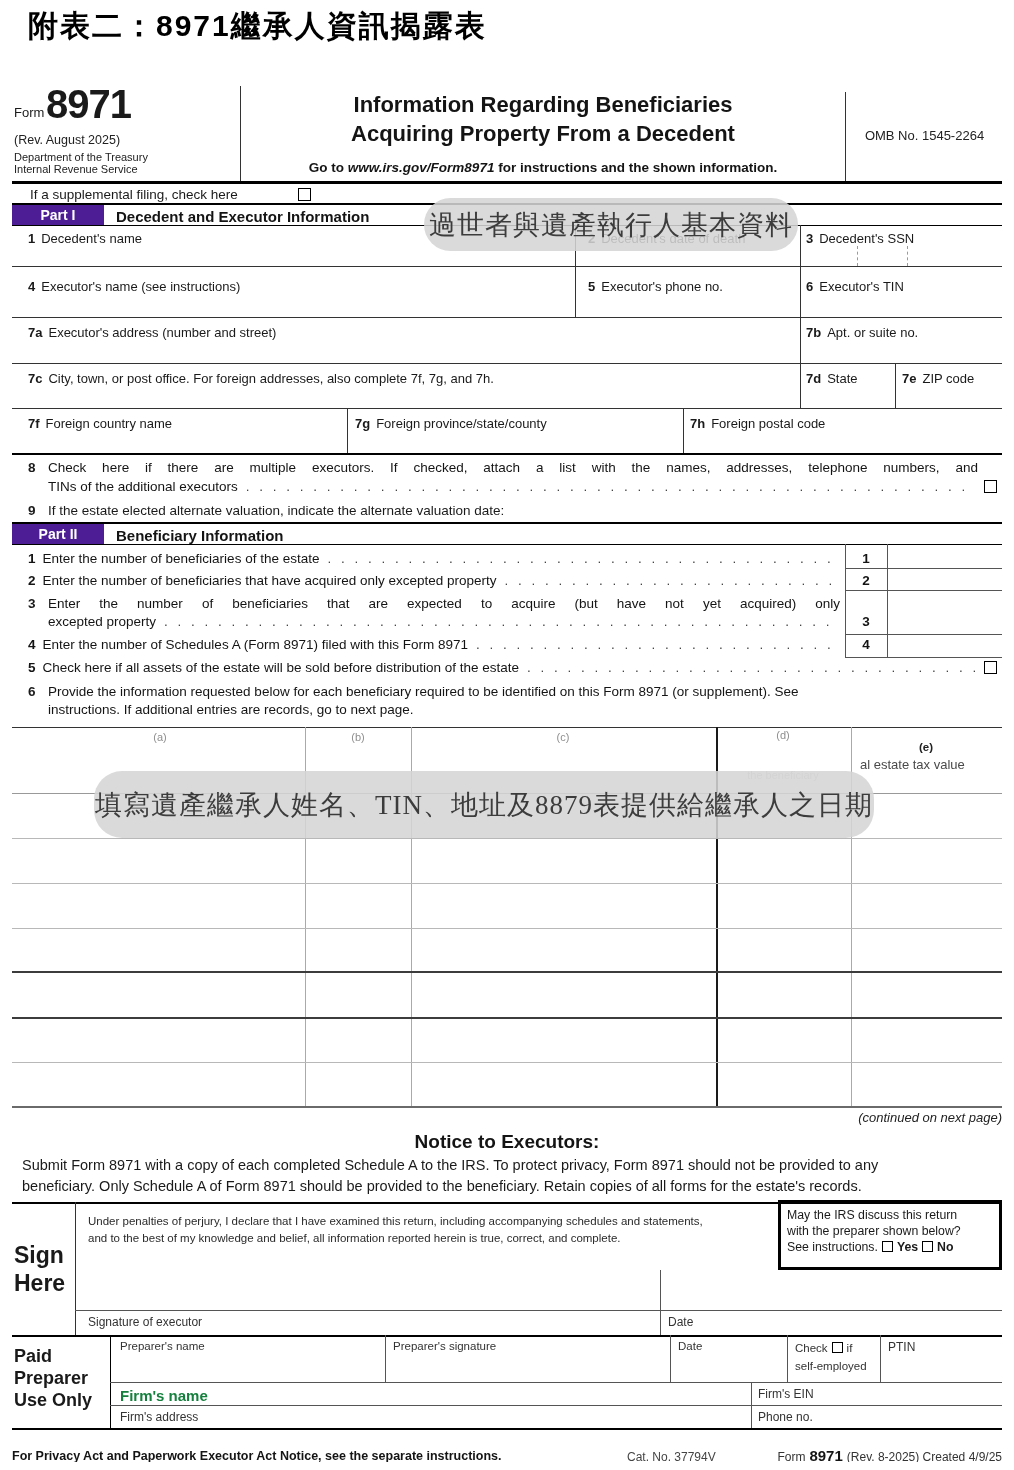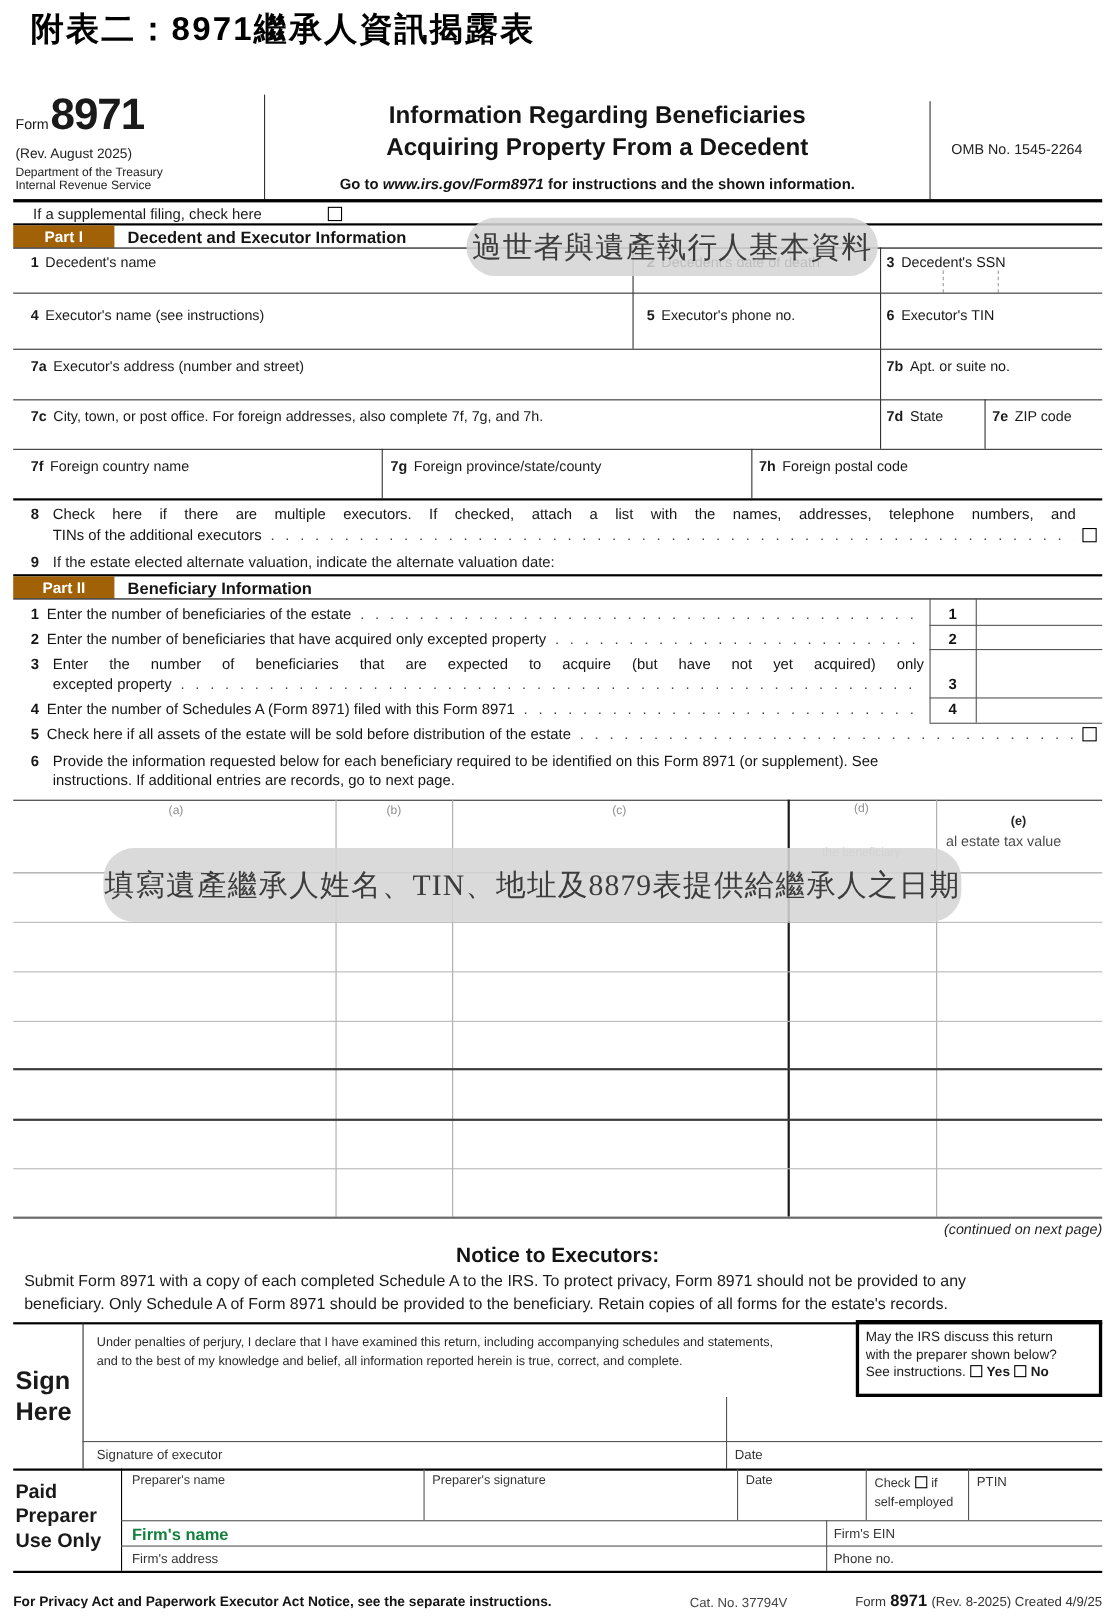--- a/index.html
+++ b/index.html
@@ -3,21 +3,21 @@
 <meta charset="utf-8">
 <style>
   html,body{margin:0;padding:0;background:#fff;}
   .page{position:relative;width:1014px;height:1470px;background:#ffffff;overflow:hidden;
         font-family:"Liberation Sans","DejaVu Sans",sans-serif;color:#141414;}
   .abs{position:absolute;}
   .ln{position:absolute;background:#000;}
   .lbl{position:absolute;white-space:nowrap;font-size:13px;color:#1a1a1a;}
   .lbl b{font-weight:bold;margin-right:6px;}
   .small{font-size:11px;}
-  .partbar{position:absolute;background:#a16207;color:#fff;font-weight:bold;font-size:14px;
+  .partbar{position:absolute;background:#4c1d95;color:#fff;font-weight:bold;font-size:14px;
            display:flex;align-items:center;justify-content:center;}
   .parttitle{position:absolute;font-weight:bold;font-size:15px;white-space:nowrap;}
   .cb{position:absolute;width:13px;height:13px;border:1.6px solid #000;background:#fff;box-sizing:border-box;}
   .cbi{display:inline-block;width:11px;height:11px;border:1.6px solid #000;background:#fff;
        vertical-align:-1px;margin:0 4px;box-sizing:border-box;}
   .dash{position:absolute;width:0;height:20px;border-left:1.5px dashed #9a9a9a;}
   .dotrow{position:absolute;display:flex;align-items:baseline;white-space:nowrap;overflow:hidden;font-size:13.5px;}
   .dotrow b{margin-right:7px;}
   .dotrow .dots{flex:1;overflow:hidden;white-space:nowrap;color:#444;letter-spacing:3px;margin-left:8px;}
   .just{text-align:justify;text-align-last:justify;}

